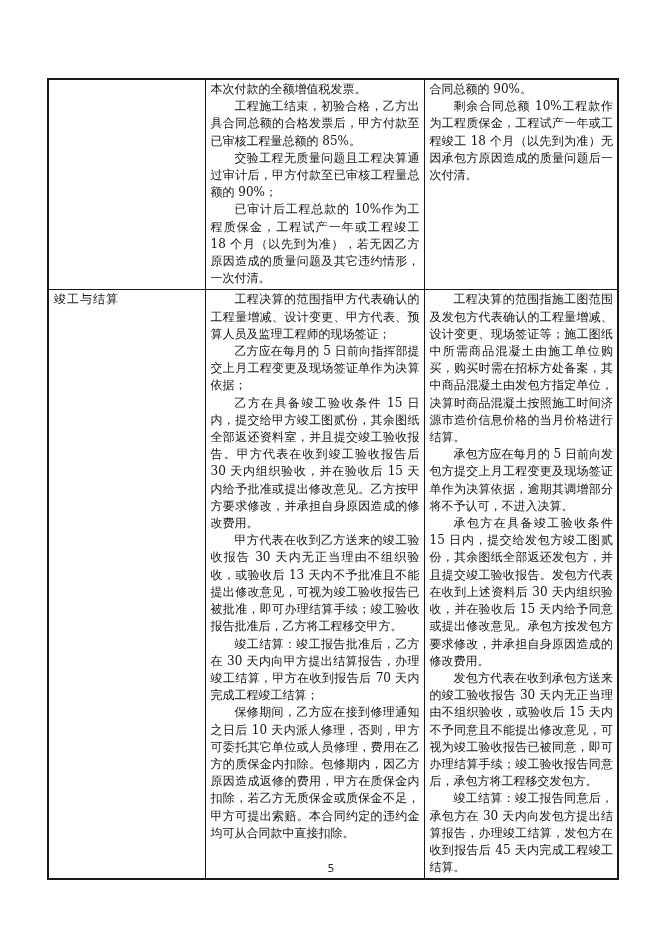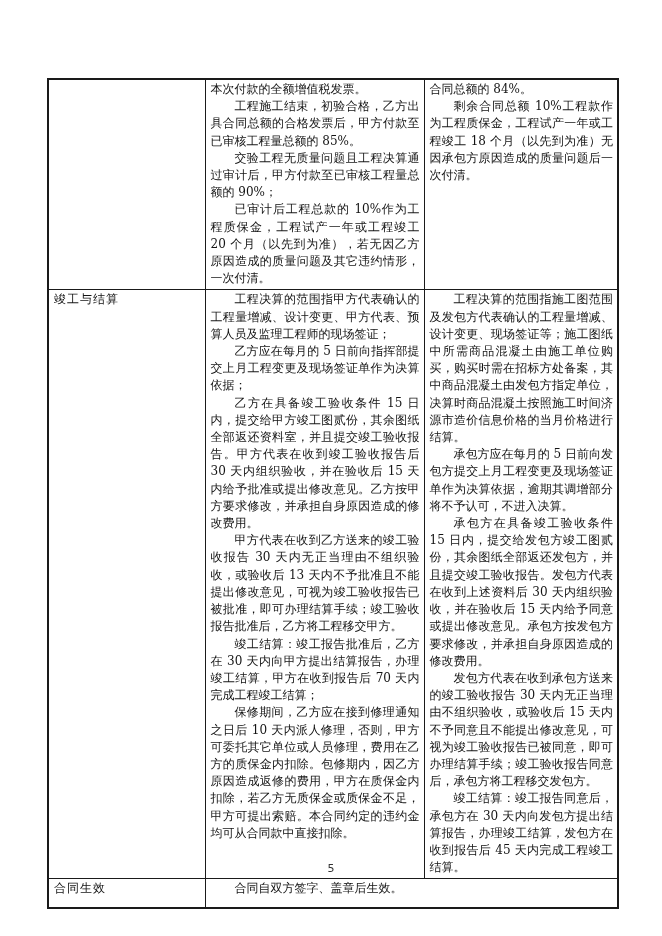--- a/index.html
+++ b/index.html
@@ -80,24 +80,24 @@
       <col class="c-right">
     </colgroup>
 
     <tbody>
         <tr class="row-payment">
       <td class="label-cell"></td>
       <td class="text-cell">
         <p class="no-indent">本次付款的全额增值税发票。</p>
         <p>工程施工结束，初验合格，乙方出具合同总额的合格发票后，甲方付款至已审核工程量总额的 85%。</p>
         <p>交验工程无质量问题且工程决算通过审计后，甲方付款至已审核工程量总额的 90%；</p>
-        <p>已审计后工程总款的 10%作为工程质保金，工程试产一年或工程竣工 20 个月（以先到为准），若无因乙方原因造成的质量问题及其它违约情形，一次付清。</p>
+        <p>已审计后工程总款的 10%作为工程质保金，工程试产一年或工程竣工 18 个月（以先到为准），若无因乙方原因造成的质量问题及其它违约情形，一次付清。</p>
       </td>
       <td class="text-cell">
-        <p class="no-indent">合同总额的 84%。</p>
+        <p class="no-indent">合同总额的 90%。</p>
         <p>剩余合同总额 10%工程款作为工程质保金，工程试产一年或工程竣工 18 个月（以先到为准）无因承包方原因造成的质量问题后一次付清。</p>
       </td>
     </tr>
 
     <tr class="row-closeout">
       <td class="label-cell">竣工与结算</td>
       <td class="text-cell">
         <p>工程决算的范围指甲方代表确认的工程量增减、设计变更、甲方代表、预算人员及监理工程师的现场签证；</p>
         <p>乙方应在每月的 5 日前向指挥部提交上月工程变更及现场签证单作为决算依据；</p>
         <p>乙方在具备竣工验收条件 15 日内，提交给甲方竣工图贰份，其余图纸全部返还资料室，并且提交竣工验收报告。甲方代表在收到竣工验收报告后 30 天内组织验收，并在验收后 15 天内给予批准或提出修改意见。乙方按甲方要求修改，并承担自身原因造成的修改费用。</p>
@@ -107,24 +107,18 @@
       </td>
       <td class="text-cell">
         <p>工程决算的范围指施工图范围及发包方代表确认的工程量增减、设计变更、现场签证等；施工图纸中所需商品混凝土由施工单位购买，购买时需在招标方处备案，其中商品混凝土由发包方指定单位，决算时商品混凝土按照施工时间济源市造价信息价格的当月价格进行结算。</p>
         <p>承包方应在每月的 5 日前向发包方提交上月工程变更及现场签证单作为决算依据，逾期其调增部分将不予认可，不进入决算。</p>
         <p>承包方在具备竣工验收条件 15 日内，提交给发包方竣工图贰份，其余图纸全部返还发包方，并且提交竣工验收报告。发包方代表在收到上述资料后 30 天内组织验收，并在验收后 15 天内给予同意或提出修改意见。承包方按发包方要求修改，并承担自身原因造成的修改费用。</p>
         <p>发包方代表在收到承包方送来的竣工验收报告 30 天内无正当理由不组织验收，或验收后 15 天内不予同意且不能提出修改意见，可视为竣工验收报告已被同意，即可办理结算手续；竣工验收报告同意后，承包方将工程移交发包方。</p>
         <p>竣工结算：竣工报告同意后，承包方在 30 天内向发包方提出结算报告，办理竣工结算，发包方在收到报告后 45 天内完成工程竣工结算。</p>
       </td>
     </tr>
 
-    <tr class="row-effect">
-      <td class="label-cell">合同生效</td>
-      <td class="text-cell" colspan="2">
-        <p>合同自双方签字、盖章后生效。</p>
-      </td>
-    </tr>
   </tbody>
     </table>
 
   <div class="page-number">5</div>
 
 </div>
 
 </body></html>

